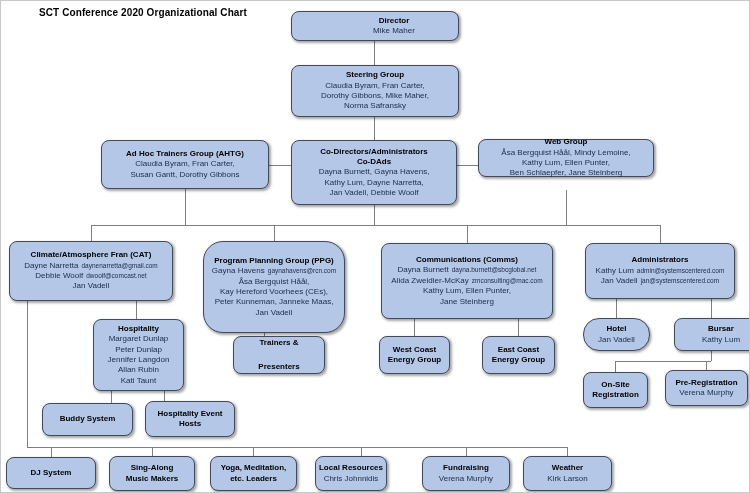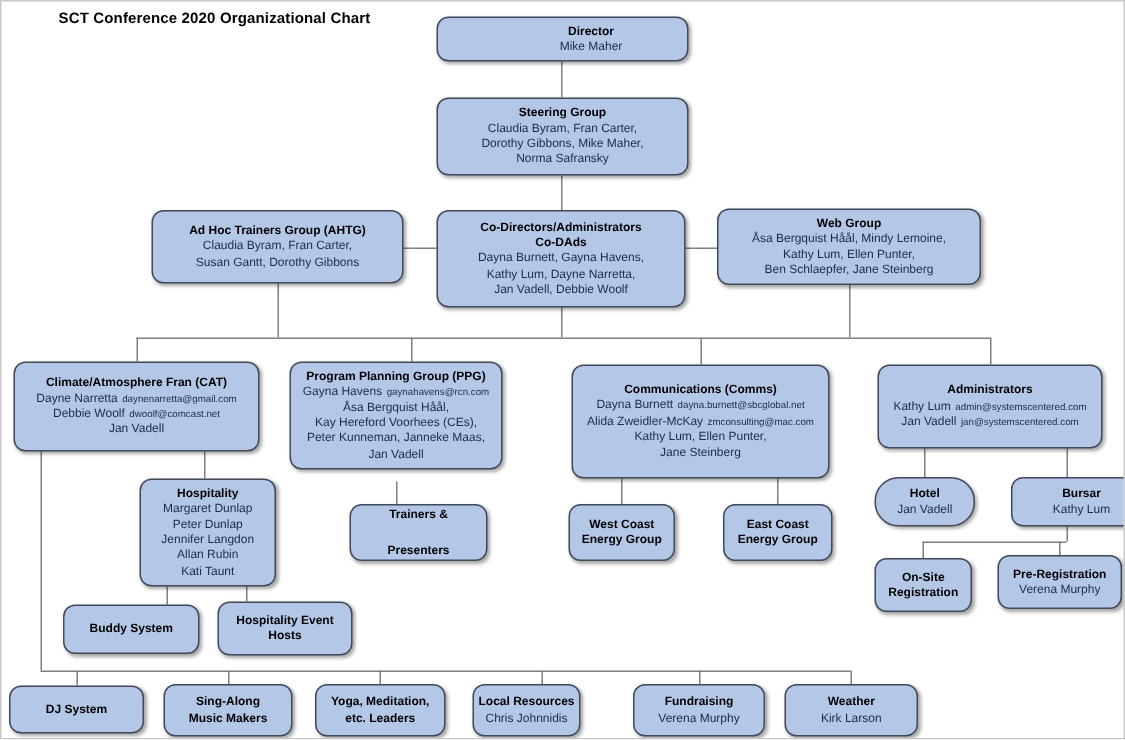--- a/index.html
+++ b/index.html
@@ -71,35 +71,35 @@
   </div>
 
   <div class="box" style="left:290px; top:139px; width:166px; height:65px;">
     <div class="hd">Co-Directors/Administrators</div>
     <div class="hd">Co-DAds</div>
     <div class="ln"><span>Dayna Burnett, Gayna Havens,</span></div>
     <div class="ln"><span>Kathy Lum, Dayne Narretta,</span></div>
     <div class="ln"><span>Jan Vadell, Debbie Woolf</span></div>
   </div>
 
-  <div class="box" style="left:477px; top:138px; width:176px; height:51px;">
+  <div class="box" style="left:477px; top:138px; width:176px; height:38px;">
     <div class="hd">Web Group</div>
     <div class="ln"><span>Åsa Bergquist Håål, Mindy Lemoine,</span></div>
     <div class="ln"><span>Kathy Lum, Ellen Punter,</span></div>
     <div class="ln"><span>Ben Schlaepfer, Jane Steinberg</span></div>
   </div>
 
   <div class="box" style="left:8px; top:240px; width:164px; height:60px;">
     <div class="hd">Climate/Atmosphere Fran (CAT)</div>
     <div class="ln"><span>Dayne Narretta</span><span class="email">daynenarretta@gmail.com</span></div>
     <div class="ln"><span>Debbie Woolf</span><span class="email">dwoolf@comcast.net</span></div>
     <div class="ln"><span>Jan Vadell</span></div>
   </div>
 
-  <div class="box" style="left:192px; top:240px; width:142px; height:72px;">
+  <div class="box" style="left:202px; top:240px; width:142px; height:92px;border-radius:20px;">
     <div class="hd">Program Planning Group (PPG)</div>
     <div class="ln"><span>Gayna Havens</span><span class="email">gaynahavens@rcn.com</span></div>
     <div class="ln"><span>Åsa Bergquist Håål,</span></div>
     <div class="ln"><span>Kay Hereford Voorhees (CEs),</span></div>
     <div class="ln"><span>Peter Kunneman, Janneke Maas,</span></div>
     <div class="ln"><span>Jan Vadell</span></div>
   </div>
 
   <div class="box" style="left:380px; top:242px; width:172px; height:76px;">
     <div class="hd">Communications (Comms)</div>

